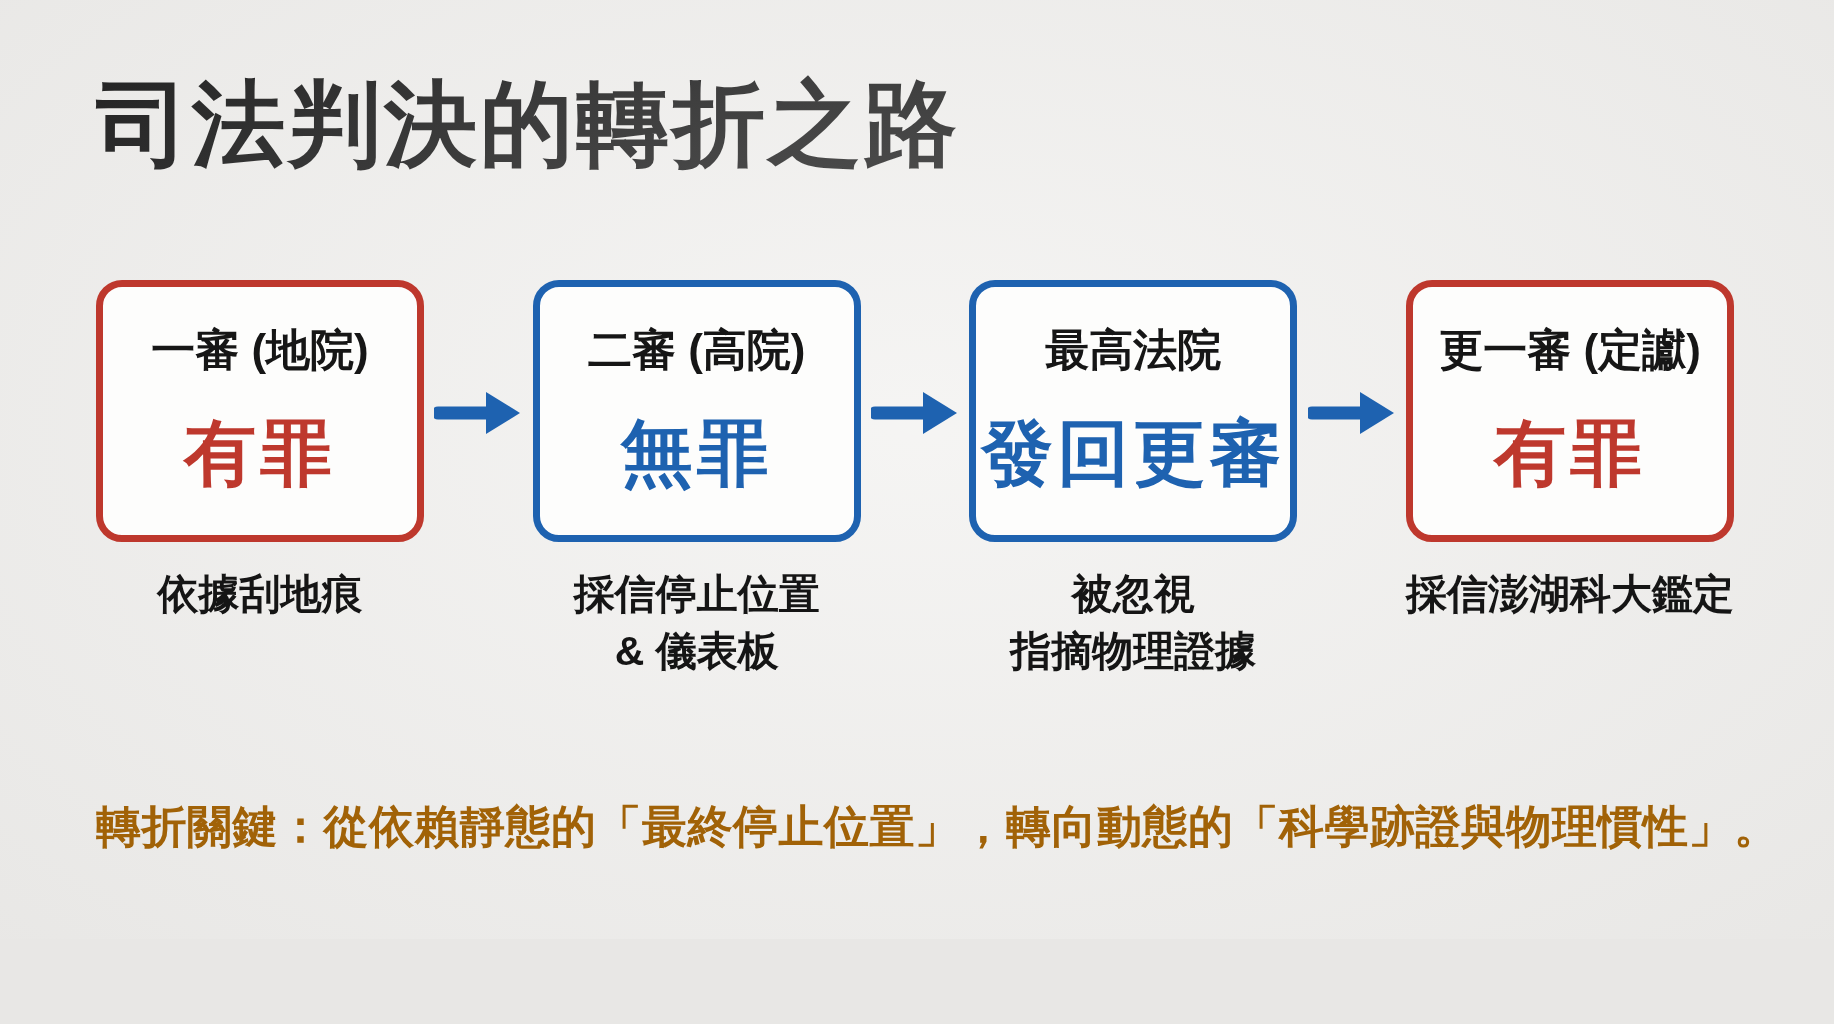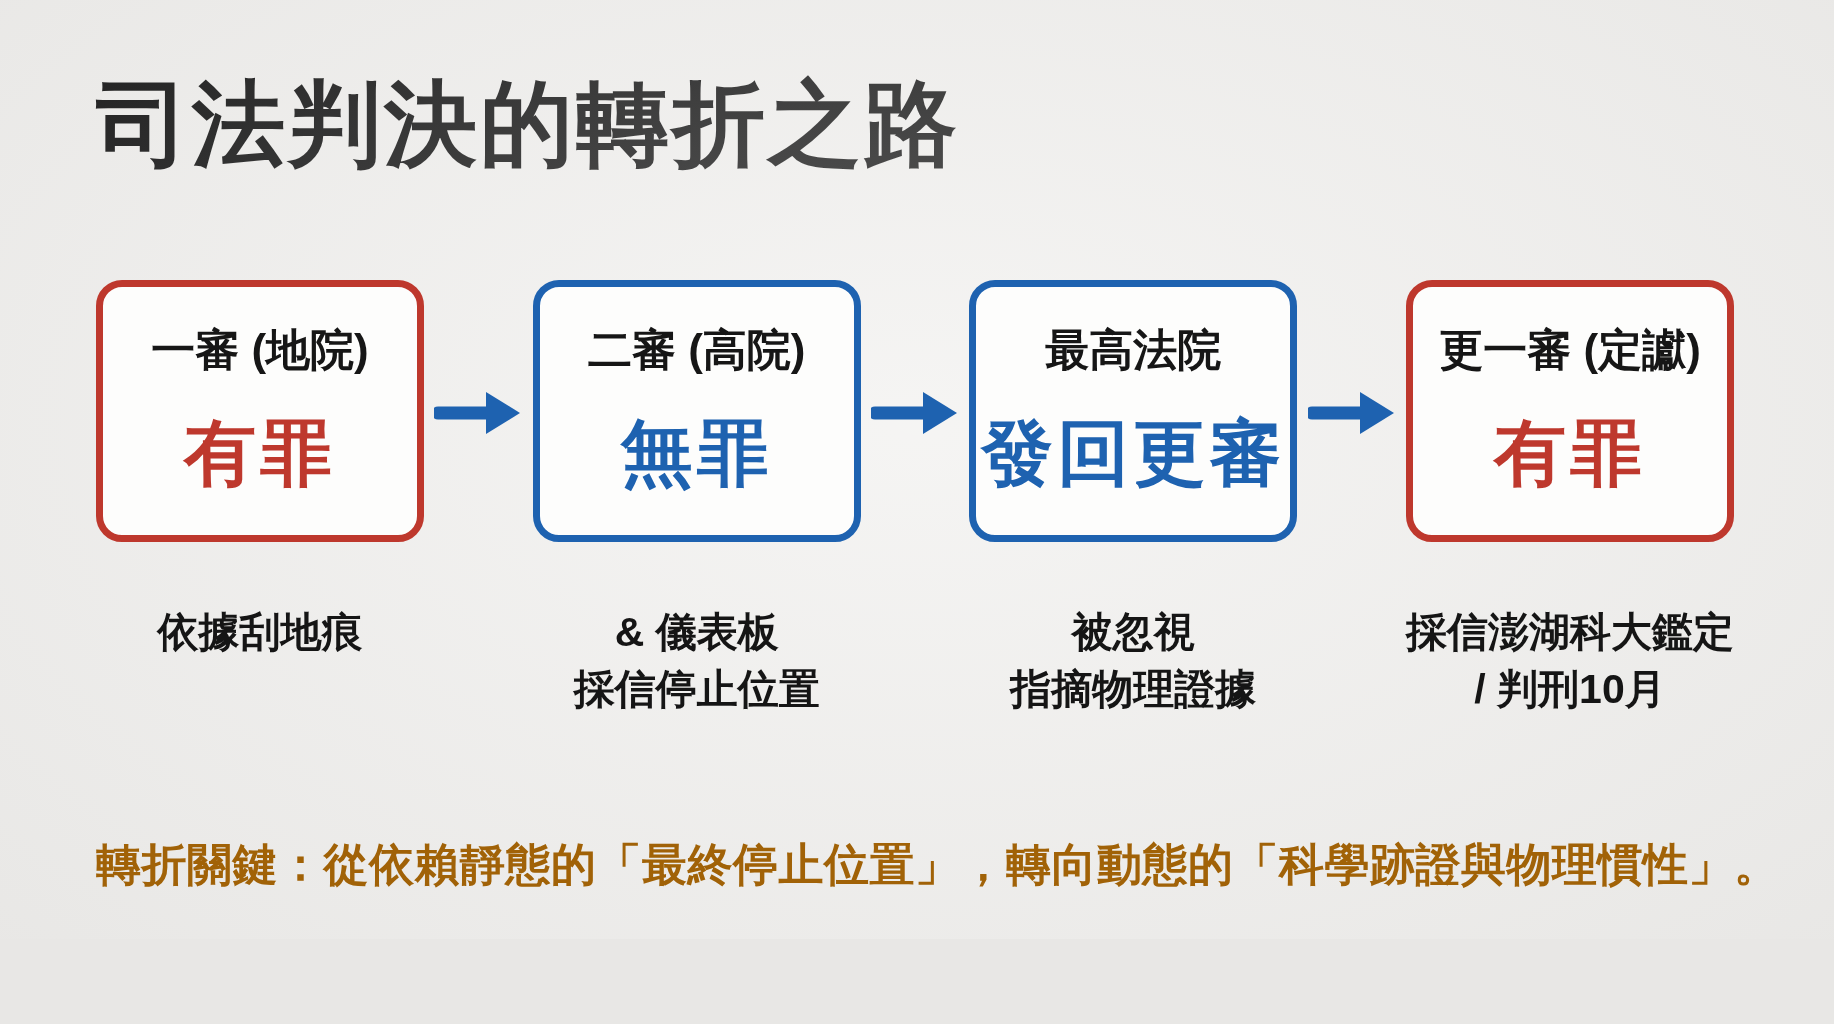--- a/index.html
+++ b/index.html
@@ -75,21 +75,21 @@
   .box.red .verdict{color:var(--red);}
   .box.blue .verdict{color:var(--blue);}
   .arrow-cell{
     flex:1 1 auto;
     display:flex;
     justify-content:center;
     margin-top:106px;
   }
   .arrow-cell svg{display:block;}
   .caption{
-    margin-top:62px;
+    margin-top:24px;
     text-align:center;
     font-size:41px;
     font-weight:800;
     color:#151515;
     line-height:1.38;
     white-space:nowrap;
   }
   .note{
     position:relative;
     z-index:1;
@@ -127,22 +127,22 @@
         <polygon points="52,6 86,27 52,48" fill="var(--blue)"></polygon>
       </svg>
     </div>
 
     <div class="step-col">
       <div class="box blue">
         <div class="court">二審 (高院)</div>
         <div class="verdict">無罪</div>
       </div>
       <div class="caption">
+        <div>採信停止位置</div>
         <div>&amp; 儀表板</div>
-        <div>採信停止位置</div>
       </div>
     </div>
 
     <div class="arrow-cell">
       <svg width="88" height="54" viewBox="0 0 88 54">
         <line x1="4" y1="27" x2="58" y2="27" stroke="var(--blue)" stroke-width="13" stroke-linecap="round"></line>
         <polygon points="52,6 86,27 52,48" fill="var(--blue)"></polygon>
       </svg>
     </div>
 
@@ -164,21 +164,20 @@
       </svg>
     </div>
 
     <div class="step-col">
       <div class="box red">
         <div class="court">更一審 (定讞)</div>
         <div class="verdict">有罪</div>
       </div>
       <div class="caption">
         <div>採信澎湖科大鑑定</div>
-        <div>/ 判刑10月</div>
       </div>
     </div>
 
   </div>
 
   <p class="note">轉折關鍵：從依賴靜態的「最終停止位置」，轉向動態的「科學跡證與物理慣性」。</p>
 
 </div>
 
 </body></html>

